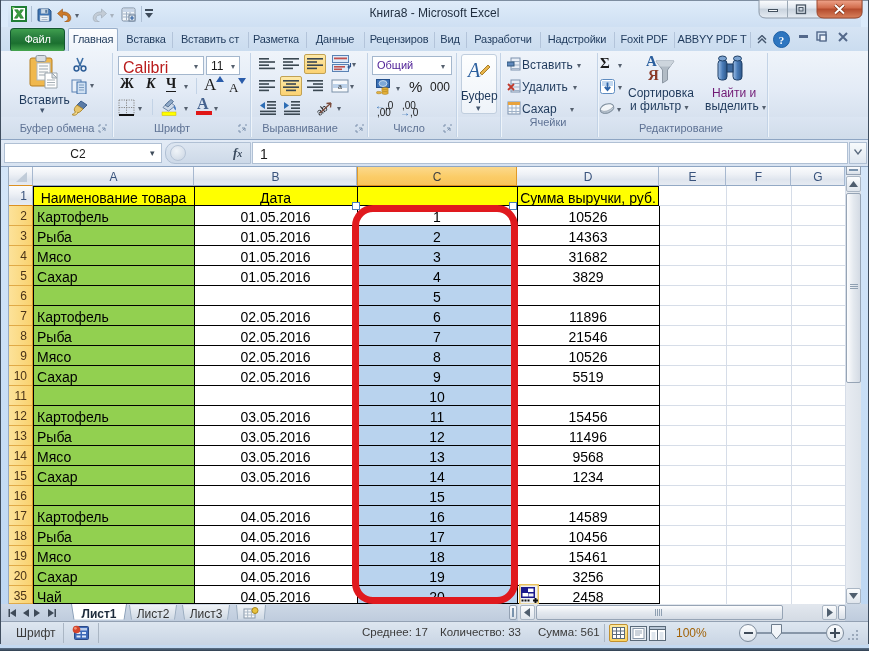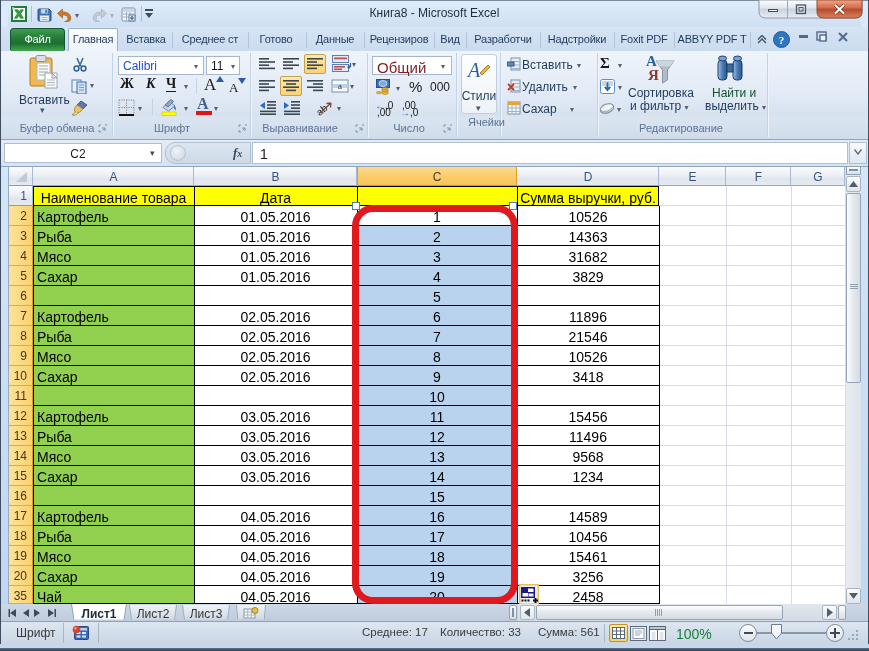--- a/index.html
+++ b/index.html
@@ -79,23 +79,23 @@
       <path d="M77 5 L86 13.5 M86 5 L77 13.5" stroke="#fff" stroke-width="2" fill="none"></path>
 </svg></div>
 <div class="ab" style="left:1px;top:27px;width:867px;height:24px;background:linear-gradient(180deg,#d6e4f4,#cadcef)"></div>
 <div class="ab" style="left:10px;top:28px;width:55px;height:23px;background:linear-gradient(180deg,#3f9e4e 0%,#267b3c 40%,#1b702f 65%,#44a54e 100%);border-radius:4px 4px 2px 2px;border:1px solid #135530;border-bottom:none"></div>
 <div class="tx" style="left:10px;top:33px;width:55px;text-align:center;font-size:11px;letter-spacing:-0.2px;color:#fff;overflow:hidden">Файл</div>
 <div class="ab" style="left:68px;top:28px;width:50px;height:23px;background:linear-gradient(180deg,#fcfdfe,#eef4fb);border:1px solid #99afcb;border-bottom:none;border-radius:2px 2px 0 0"></div>
 <div class="tx" style="left:68px;top:33px;width:50px;text-align:center;font-size:11px;letter-spacing:-0.2px;color:#1e395b;overflow:hidden">Главная</div>
 <div class="ab" style="left:172px;top:32px;width:1px;height:16px;background:#b3c4da"></div>
 <div class="tx" style="left:120px;top:33px;width:52px;text-align:center;font-size:11px;letter-spacing:-0.2px;color:#1e395b;overflow:hidden">Вставка</div>
 <div class="ab" style="left:248px;top:32px;width:1px;height:16px;background:#b3c4da"></div>
-<div class="tx" style="left:172px;top:33px;width:76px;text-align:center;font-size:11px;letter-spacing:-0.2px;color:#1e395b;overflow:hidden">Среднее ст</div>
+<div class="tx" style="left:172px;top:33px;width:76px;text-align:center;font-size:11px;letter-spacing:-0.2px;color:#1e395b;overflow:hidden">Вставить ст</div>
 <div class="ab" style="left:306px;top:32px;width:1px;height:16px;background:#b3c4da"></div>
-<div class="tx" style="left:246px;top:33px;width:60px;text-align:center;font-size:11px;letter-spacing:-0.2px;color:#1e395b;overflow:hidden">Готово</div>
+<div class="tx" style="left:246px;top:33px;width:60px;text-align:center;font-size:11px;letter-spacing:-0.2px;color:#1e395b;overflow:hidden">Разметка</div>
 <div class="ab" style="left:364px;top:32px;width:1px;height:16px;background:#b3c4da"></div>
 <div class="tx" style="left:306px;top:33px;width:58px;text-align:center;font-size:11px;letter-spacing:-0.2px;color:#1e395b;overflow:hidden">Данные</div>
 <div class="ab" style="left:434px;top:32px;width:1px;height:16px;background:#b3c4da"></div>
 <div class="tx" style="left:364px;top:33px;width:70px;text-align:center;font-size:11px;letter-spacing:-0.2px;color:#1e395b;overflow:hidden">Рецензиров</div>
 <div class="ab" style="left:466px;top:32px;width:1px;height:16px;background:#b3c4da"></div>
 <div class="tx" style="left:434px;top:33px;width:32px;text-align:center;font-size:11px;letter-spacing:-0.2px;color:#1e395b;overflow:hidden">Вид</div>
 <div class="ab" style="left:540px;top:32px;width:1px;height:16px;background:#b3c4da"></div>
 <div class="tx" style="left:466px;top:33px;width:74px;text-align:center;font-size:11px;letter-spacing:-0.2px;color:#1e395b;overflow:hidden">Разработчи</div>
 <div class="ab" style="left:614px;top:32px;width:1px;height:16px;background:#b3c4da"></div>
 <div class="tx" style="left:540px;top:33px;width:74px;text-align:center;font-size:11px;letter-spacing:-0.2px;color:#1e395b;overflow:hidden">Надстройки</div>
@@ -147,21 +147,21 @@
 <div class="tx" style="left:220px;top:122px;width:160px;text-align:center;font-size:11px;color:#5e7294">Выравнивание</div>
 <svg class="ab" style="left:355px;top:124px" width="10" height="10" viewBox="0 0 10 10">
 <path d="M1 3 V1 H3 M7 1 H9 M1 6 V8 H3" stroke="#7d91ad" fill="none"></path>
 <path d="M4 4 H7 V7 M7 4 L4.6 6.4" stroke="#7d91ad" fill="none"></path>
   </svg>
 <div class="tx" style="left:329px;top:122px;width:160px;text-align:center;font-size:11px;color:#5e7294">Число</div>
 <svg class="ab" style="left:443px;top:124px" width="10" height="10" viewBox="0 0 10 10">
 <path d="M1 3 V1 H3 M7 1 H9 M1 6 V8 H3" stroke="#7d91ad" fill="none"></path>
 <path d="M4 4 H7 V7 M7 4 L4.6 6.4" stroke="#7d91ad" fill="none"></path>
   </svg>
-<div class="tx" style="left:468px;top:116px;width:160px;font-size:11px;color:#5e7294">Ячейки</div>
+<div class="tx" style="left:468px;top:116px;width:160px;text-align:center;font-size:11px;color:#5e7294">Ячейки</div>
 <div class="tx" style="left:601px;top:122px;width:160px;text-align:center;font-size:11px;color:#5e7294">Редактирование</div>
 <svg class="ab" style="left:28px;top:55px" width="30" height="34" viewBox="0 0 30 34">
 <rect x="2" y="3" width="22" height="28" rx="2" fill="#f0b84e" stroke="#b57e22"></rect>
 <rect x="8" y="0.5" width="10" height="6" rx="1.5" fill="#d9dee3" stroke="#8a949e"></rect>
 <rect x="9" y="8" width="13" height="17" fill="#fbfbfa" stroke="#b0b8be"></rect>
 <g stroke="#9aa5ad">
       <path d="M11 11 h9 M11 14 h9 M11 17 h9 M11 20 h6"></path>
     </g>
 <path d="M17 18 L29 18 L29 33 L17 33 Z" fill="#fff" stroke="#9aa5ad"></path>
 <path d="M24 18 L29 23 L24 23 Z" fill="#dce1e5" stroke="#9aa5ad"></path>
@@ -184,21 +184,21 @@
       <path d="M8 6 h5 M8 8.5 h5 M8 11 h5"></path>
     </g>
 </svg>
 <div class="tx" style="left:90px;top:81px;font-size:8px;color:#55606e">▾</div>
 <svg class="ab" style="left:71px;top:100px" width="18" height="17" viewBox="0 0 18 17">
 <path d="M10 1 L16 5 L12 9 L6 5 Z" fill="#5a7ba6" stroke="#3d5f8d"></path>
 <path d="M6 5 L12 9 L10 11 C8 13 6 13 4.5 12 C3 11 3 9 4 7.5 Z" fill="#e8c56a" stroke="#b08c35"></path>
 <path d="M4.5 12 C3.5 13.5 2.5 14 1 14.5 C2 15.5 4 15.5 5.5 14.5 C6.5 13.8 6.8 13 6.5 12.3" fill="#f3d98c" stroke="#b08c35"></path>
 </svg>
 <div class="ab" style="left:118px;top:56px;width:86px;height:19px;background:#fff;border:1px solid #a4b7cd"></div>
-<div class="tx" style="left:123px;top:59px;font-size:12px;color:#1d4ed8">Calibri</div>
+<div class="tx" style="left:123px;top:59px;font-size:16px;color:#b91c1c">Calibri</div>
 <div class="tx" style="left:194px;top:62px;font-size:8px;color:#55606e">▾</div>
 <div class="ab" style="left:206px;top:56px;width:34px;height:19px;background:#fff;border:1px solid #a4b7cd"></div>
 <div class="tx" style="left:211px;top:59px;font-size:12px;color:#1a1a1a">11</div>
 <div class="tx" style="left:231px;top:62px;font-size:8px;color:#55606e">▾</div>
 <div class="tx" style="left:120px;top:76px;font-size:14px;font-weight:bold;font-family:'Liberation Serif',serif;color:#1a1a1a">Ж</div>
 <div class="tx" style="left:146px;top:76px;font-size:14px;font-weight:bold;font-style:italic;font-family:'Liberation Serif',serif;color:#1a1a1a">К</div>
 <div class="tx" style="left:166px;top:76px;font-size:14px;font-weight:bold;font-family:'Liberation Serif',serif;color:#1a1a1a;border-bottom:1.5px solid #1a1a1a;line-height:15px">Ч</div>
 <div class="tx" style="left:184px;top:82px;font-size:8px;color:#55606e">▾</div>
 <div class="ab" style="left:196px;top:78px;width:1px;height:16px;background:#c3d3e6"></div>
 <div class="tx" style="left:204px;top:75px;font-size:17px;font-family:'Liberation Serif',serif;color:#1a1a1a">А</div>
@@ -301,21 +301,21 @@
       <rect x="1" y="13.4" width="16" height="1.6"></rect>
     </g>
 <path d="M1 2 L6 5.5 L1 9 Z" fill="#2d6db5"></path>
 </svg>
 <svg class="ab" style="left:315px;top:98px" width="22" height="18" viewBox="0 0 22 18">
 <text x="-1" y="8" font-size="10" fill="#1a1a1a" transform="rotate(-38 6 12) translate(2 8)">ab</text>
 <path d="M5 15 L16 5 M16 5 L11.5 5.5 M16 5 L15.5 9.5" stroke="#7a4a3a" stroke-width="1.3" fill="none"></path>
 </svg>
 <div class="tx" style="left:337px;top:104px;font-size:8px;color:#55606e">▾</div>
 <div class="ab" style="left:372px;top:56px;width:80px;height:19px;background:#fff;border:1px solid #a4b7cd"></div>
-<div class="tx" style="left:377px;top:59px;font-size:15px;color:#7f1d1d">Общий</div>
+<div class="tx" style="left:377px;top:59px;font-size:11px;color:#4c1d95">Общий</div>
 <div class="tx" style="left:441px;top:62px;font-size:8px;color:#55606e">▾</div>
 <svg class="ab" style="left:376px;top:79px" width="17" height="16" viewBox="0 0 17 16">
 <rect x="0.5" y="0.5" width="13" height="8" fill="#3c72b8" stroke="#24508c"></rect>
 <ellipse cx="7" cy="4.5" rx="4" ry="3" fill="#7ea9d8" stroke="#dce8f4" stroke-width="0.8"></ellipse>
 <g fill="#e8b43c" stroke="#9e7718" stroke-width="0.5">
       <ellipse cx="9" cy="10" rx="3.4" ry="1.4"></ellipse>
       <ellipse cx="9" cy="12" rx="3.4" ry="1.4"></ellipse>
       <ellipse cx="9" cy="14" rx="3.4" ry="1.4"></ellipse>
       <ellipse cx="2.8" cy="13.6" rx="2.6" ry="1.2"></ellipse>
     </g>
@@ -326,21 +326,21 @@
 <div class="tx" style="left:375px;top:100px;font-size:10px;color:#1a1a1a"><span style="color:#2d6db5">←</span>,0</div>
 <div class="tx" style="left:377px;top:107px;font-size:10px;color:#1a1a1a">,00</div>
 <div class="tx" style="left:402px;top:100px;font-size:10px;color:#1a1a1a">,00</div>
 <div class="tx" style="left:400px;top:107px;font-size:10px;color:#1a1a1a"><span style="color:#2d6db5">→</span>,0</div>
 <div class="ab" style="left:461px;top:54px;width:36px;height:60px;background:linear-gradient(180deg,#fdfefe,#eef3f9);border:1px solid #c0cede;border-radius:3px"></div>
 <svg class="ab" style="left:466px;top:57px" width="24" height="26" viewBox="0 0 24 26">
 <text x="2" y="20" font-size="20" font-family="Liberation Serif" fill="#2b5f9e" font-style="italic">A</text>
 <path d="M14 16 L22 8 L24 10 L16 18 Z" fill="#e8b44c" stroke="#a87f28"></path>
 <path d="M13 17 L16 18 L14 20 Z" fill="#d8dee5"></path>
 </svg>
-<div class="tx" style="left:461px;top:89px;width:36px;text-align:center;font-size:12px;color:#1e395b">Стили</div>
+<div class="tx" style="left:461px;top:89px;width:36px;text-align:center;font-size:12px;color:#1e395b">Буфер</div>
 <div class="tx" style="left:476px;top:103px;font-size:9px;color:#44566e">▾</div>
 <svg class="ab" style="left:507px;top:57px" width="14" height="14" viewBox="0 0 14 14">
 <rect x="4" y="1" width="9" height="12" fill="#e8eef6" stroke="#7d91ad"></rect>
     <path d="M4 4.5 h9 M4 8 h9 M4 11.5 h9" stroke="#9fb2c8"></path>
 <rect x="0" y="5" width="7" height="4" fill="#5f88bb" stroke="#33597f"></rect>
 </svg>
 <div class="tx" style="left:522px;top:58px;font-size:12px;color:#1e395b">Вставить</div>
 <div class="tx" style="left:577px;top:61px;font-size:8px;color:#55606e">▾</div>
 <svg class="ab" style="left:507px;top:79px" width="14" height="14" viewBox="0 0 14 14">
 <rect x="4" y="1" width="9" height="12" fill="#e8eef6" stroke="#7d91ad"></rect>
@@ -384,21 +384,21 @@
         <stop offset="0.5" stop-color="#4a7cb8"></stop>
         <stop offset="1" stop-color="#2c5688"></stop>
       </linearGradient>
     </defs>
 <rect x="2" y="6" width="9" height="20" rx="3.5" fill="url(#bn)" stroke="#1e3f66"></rect>
 <rect x="17" y="6" width="9" height="20" rx="3.5" fill="url(#bn)" stroke="#1e3f66"></rect>
 <rect x="11" y="10" width="6" height="8" fill="#3f6a9e" stroke="#1e3f66"></rect>
 <ellipse cx="6.5" cy="4.5" rx="4" ry="2.5" fill="#7aa2d0" stroke="#1e3f66"></ellipse>
 <ellipse cx="21.5" cy="4.5" rx="4" ry="2.5" fill="#7aa2d0" stroke="#1e3f66"></ellipse>
 </svg>
-<div class="tx" style="left:712px;top:86px;font-size:12px;color:#14532d">Найти и</div>
+<div class="tx" style="left:712px;top:86px;font-size:12px;color:#701a75">Найти и</div>
 <div class="tx" style="left:705px;top:99px;font-size:12px;color:#1e395b">выделить <span style="font-size:8px;color:#55606e">▾</span></div>
 <div class="ab" style="left:1px;top:140px;width:867px;height:26px;background:linear-gradient(180deg,#e3ebf6,#d8e3f1)"></div>
 <div class="ab" style="left:4px;top:143px;width:158px;height:20px;background:#fff;border:1px solid #b0c0d4"></div>
 <div class="tx" style="left:4px;top:147px;width:148px;text-align:center;font-size:12px;color:#1a1a1a">C2</div>
 <div class="tx" style="left:150px;top:148px;font-size:9px;color:#3e4b5a">▾</div>
 <div class="ab" style="left:165px;top:142px;width:86px;height:22px;background:linear-gradient(180deg,#dde6f1,#cdd9e8);border:1px solid #b0c0d4;border-radius:10px 0 0 10px"></div>
 <div class="ab" style="left:170px;top:145px;width:16px;height:16px;background:radial-gradient(circle at 40% 35%,#f0f4f8,#c9d4e2);border-radius:50%;border:1px solid #b6c4d6"></div>
 <div class="tx" style="left:233px;top:145px;font-size:13px;font-style:italic;font-family:'Liberation Serif',serif;color:#3a4a5e;font-weight:bold">f<span style="font-size:10px">x</span></div>
 <div class="ab" style="left:252px;top:142px;width:596px;height:22px;background:#fff;border:1px solid #b0c0d4"></div>
 <div class="ab" style="left:849px;top:142px;width:18px;height:22px;background:linear-gradient(180deg,#f7fafc,#dfe7f0);border:1px solid #b0c0d4"></div>
@@ -541,21 +541,21 @@
 <div class="tx" style="left:357px;top:349px;width:160px;text-align:center;font-size:14px;color:#000">8</div>
 <div class="ab" style="left:518px;top:346px;width:142px;height:20px;background:#fff;border-right:1px solid #000;border-bottom:1px solid #000"></div>
 <div class="tx" style="left:517px;top:349px;width:142px;text-align:center;font-size:14px;color:#000">10526</div>
 <div class="ab" style="left:33px;top:366px;width:162px;height:20px;background:#92d050;border-left:1px solid #000;border-right:1px solid #000;border-bottom:1px solid #000"></div>
 <div class="tx" style="left:37px;top:369px;font-size:14px;color:#000">Сахар</div>
 <div class="ab" style="left:195px;top:366px;width:163px;height:20px;background:#fff;border-right:1px solid #000;border-bottom:1px solid #000"></div>
 <div class="tx" style="left:194px;top:369px;width:163px;text-align:center;font-size:14px;color:#000">02.05.2016</div>
 <div class="ab" style="left:358px;top:366px;width:160px;height:20px;background:#b9d3ee;border-right:1px solid #000;border-bottom:1px solid #000"></div>
 <div class="tx" style="left:357px;top:369px;width:160px;text-align:center;font-size:14px;color:#000">9</div>
 <div class="ab" style="left:518px;top:366px;width:142px;height:20px;background:#fff;border-right:1px solid #000;border-bottom:1px solid #000"></div>
-<div class="tx" style="left:517px;top:369px;width:142px;text-align:center;font-size:14px;color:#000">3418</div>
+<div class="tx" style="left:517px;top:369px;width:142px;text-align:center;font-size:14px;color:#000">5519</div>
 <div class="ab" style="left:33px;top:386px;width:162px;height:20px;background:#92d050;border-left:1px solid #000;border-right:1px solid #000;border-bottom:1px solid #000"></div>
 <div class="ab" style="left:195px;top:386px;width:163px;height:20px;background:#fff;border-right:1px solid #000;border-bottom:1px solid #000"></div>
 <div class="ab" style="left:358px;top:386px;width:160px;height:20px;background:#b9d3ee;border-right:1px solid #000;border-bottom:1px solid #000"></div>
 <div class="tx" style="left:357px;top:389px;width:160px;text-align:center;font-size:14px;color:#000">10</div>
 <div class="ab" style="left:518px;top:386px;width:142px;height:20px;background:#fff;border-right:1px solid #000;border-bottom:1px solid #000"></div>
 <div class="ab" style="left:33px;top:406px;width:162px;height:20px;background:#92d050;border-left:1px solid #000;border-right:1px solid #000;border-bottom:1px solid #000"></div>
 <div class="tx" style="left:37px;top:409px;font-size:14px;color:#000">Картофель</div>
 <div class="ab" style="left:195px;top:406px;width:163px;height:20px;background:#fff;border-right:1px solid #000;border-bottom:1px solid #000"></div>
 <div class="tx" style="left:194px;top:409px;width:163px;text-align:center;font-size:14px;color:#000">03.05.2016</div>
 <div class="ab" style="left:358px;top:406px;width:160px;height:20px;background:#b9d3ee;border-right:1px solid #000;border-bottom:1px solid #000"></div>
@@ -732,21 +732,21 @@
 <rect x="3" y="2.5" width="11" height="10" fill="#fff" stroke="#8a99ab"></rect>
 <path d="M5 5 h7 M5 7 h7 M5 9 h5" stroke="#9aa8b8"></path>
 </svg>
 <svg class="ab" style="left:649px;top:626px" width="17" height="15" viewBox="0 0 17 15">
 <rect x="0.5" y="0.5" width="16" height="14" fill="#fff" stroke="#5a6a7a"></rect>
 <rect x="0.5" y="0.5" width="16" height="3" fill="#b8c6d6" stroke="#5a6a7a"></rect>
 <path d="M8.5 3.5 v11" stroke="#5a6a7a"></path>
 <rect x="2.5" y="6" width="4" height="8" fill="#dfe6ed"></rect>
     <rect x="10.5" y="6" width="4" height="8" fill="#dfe6ed"></rect>
 </svg>
-<div class="tx" style="left:676px;top:626px;font-size:14px;color:#15803d">100%</div>
+<div class="tx" style="left:676px;top:626px;font-size:12px;color:#a16207">100%</div>
 <div class="ab" style="left:739px;top:624px;width:18px;height:18px;border:1px solid #7e8c9c;border-radius:50%;background:linear-gradient(180deg,#fcfdfe,#dde4ec)"></div>
 <div class="ab" style="left:744px;top:632px;width:9px;height:2px;background:#3e4a58"></div>
 <div class="ab" style="left:757px;top:632px;width:69px;height:1.5px;background:#8796a8"></div>
 <svg class="ab" style="left:771px;top:624px" width="11" height="16" viewBox="0 0 11 16">
 <path d="M0.5 0.5 H10.5 V9 L5.5 15 L0.5 9 Z" fill="linear" style="fill:#f2f5f9" stroke="#6d7c8d"></path>
 </svg>
 <div class="ab" style="left:826px;top:624px;width:18px;height:18px;border:1px solid #7e8c9c;border-radius:50%;background:linear-gradient(180deg,#fcfdfe,#dde4ec)"></div>
 <div class="ab" style="left:830px;top:632px;width:10px;height:2px;background:#3e4a58"></div>
 <div class="ab" style="left:834px;top:628px;width:2px;height:10px;background:#3e4a58"></div>
 <div class="ab" style="left:852px;top:638px;width:2px;height:2px;background:#9aa8ba"></div>

